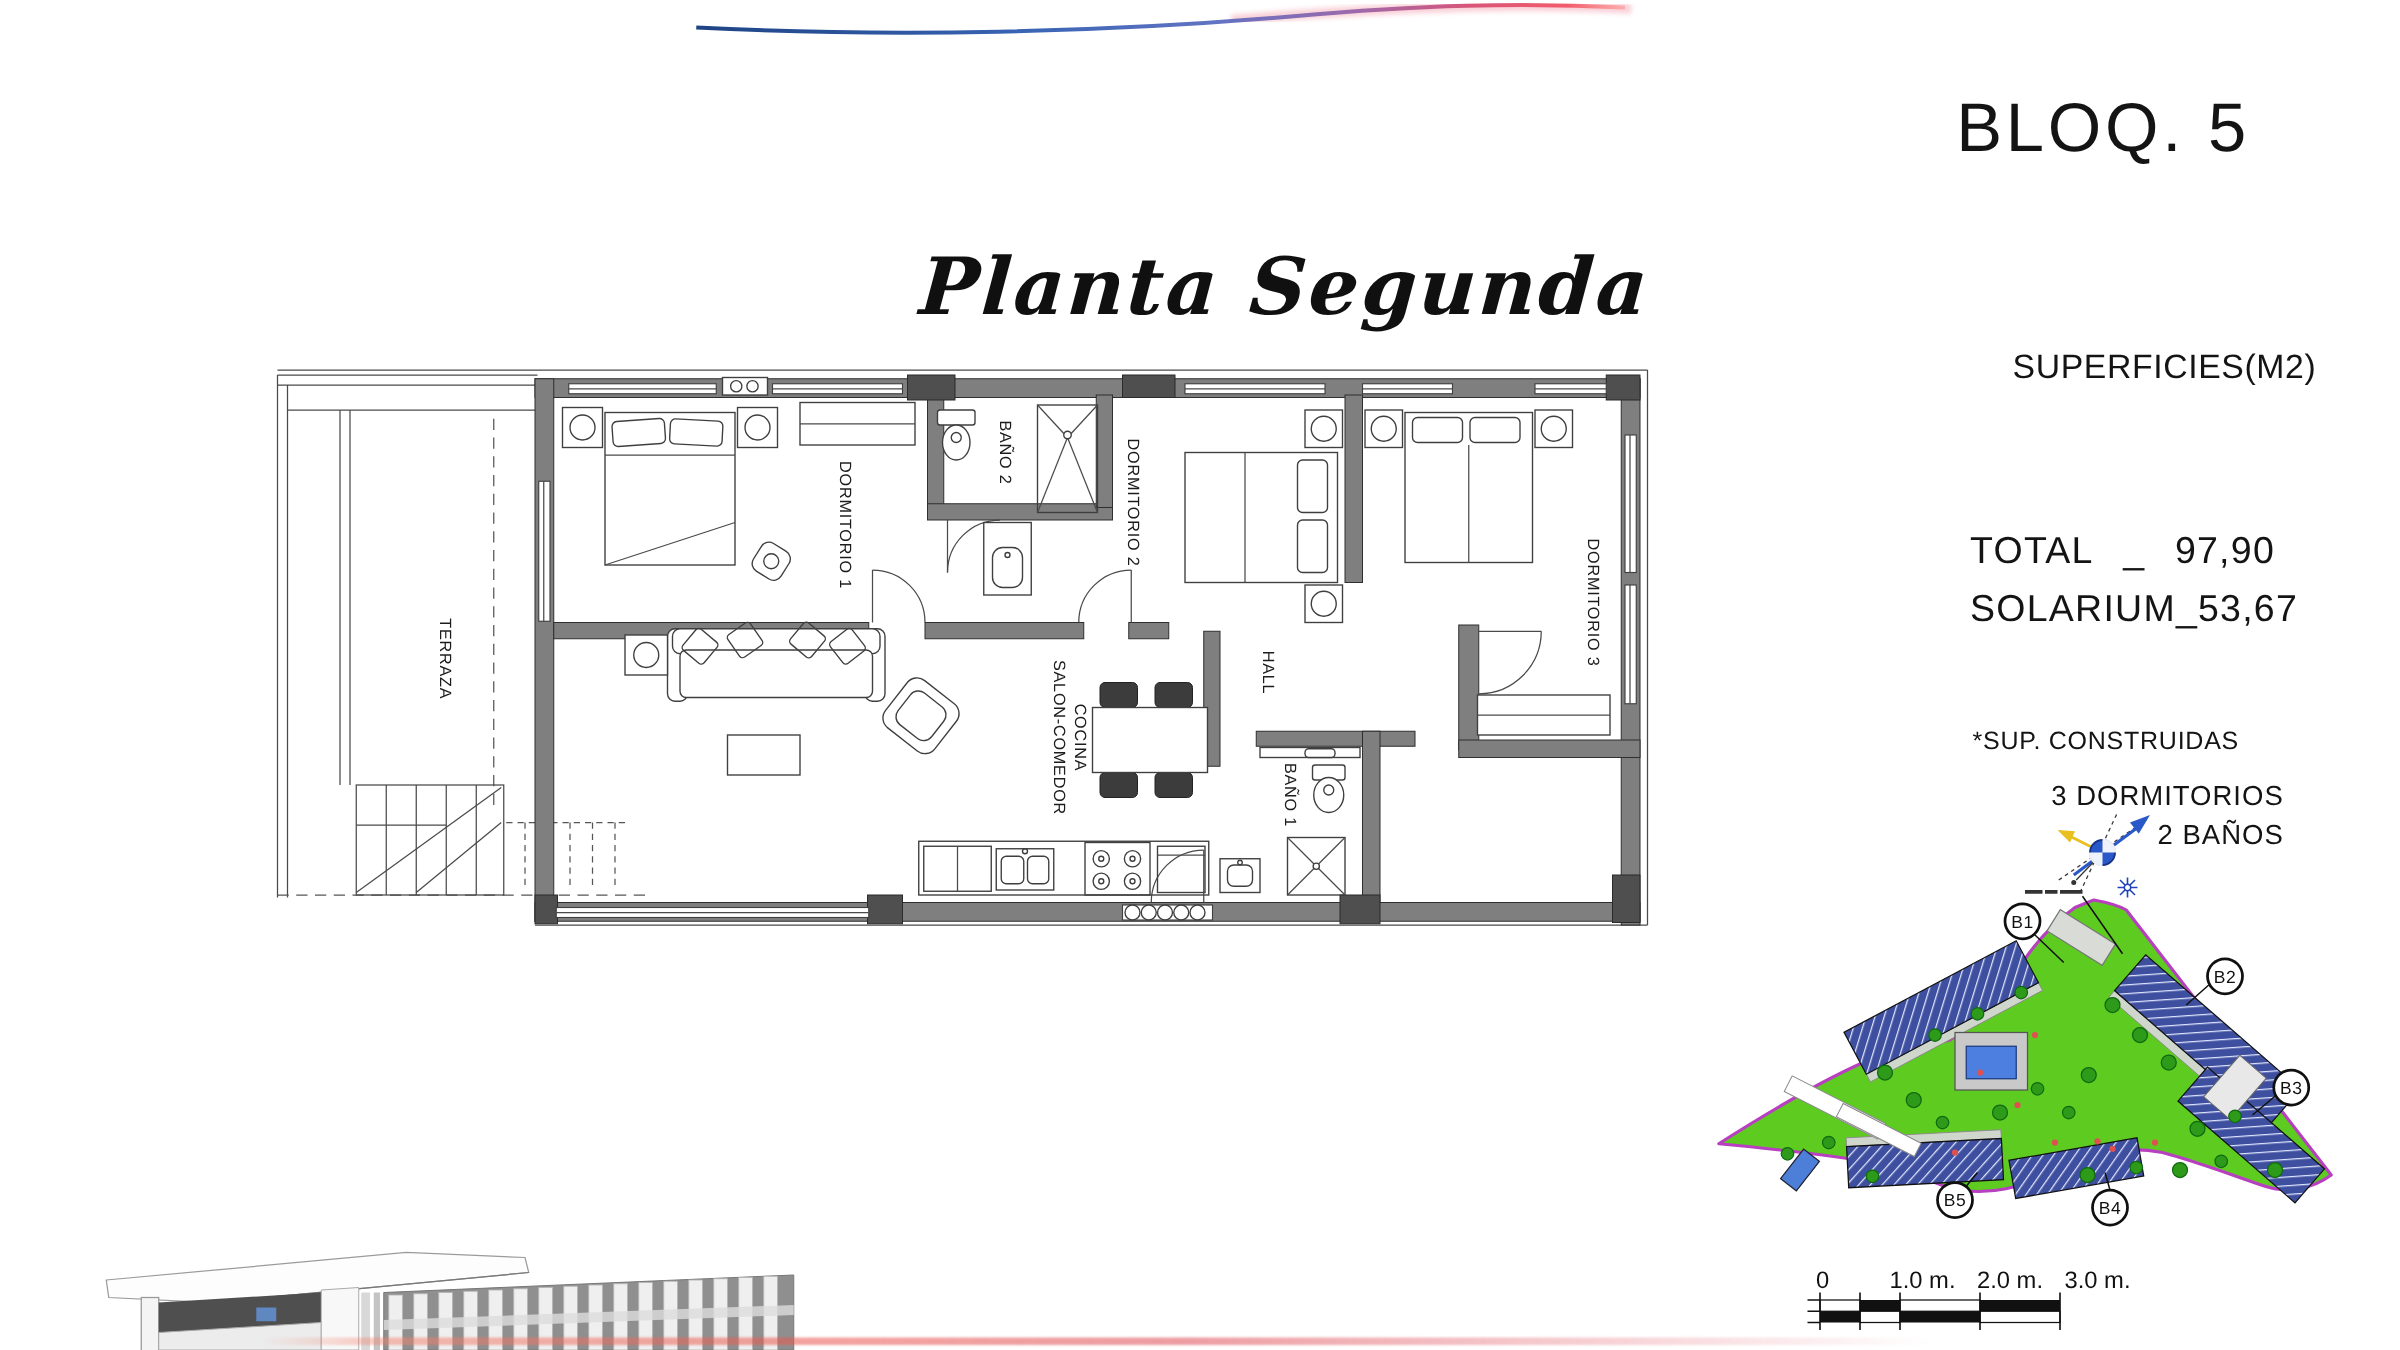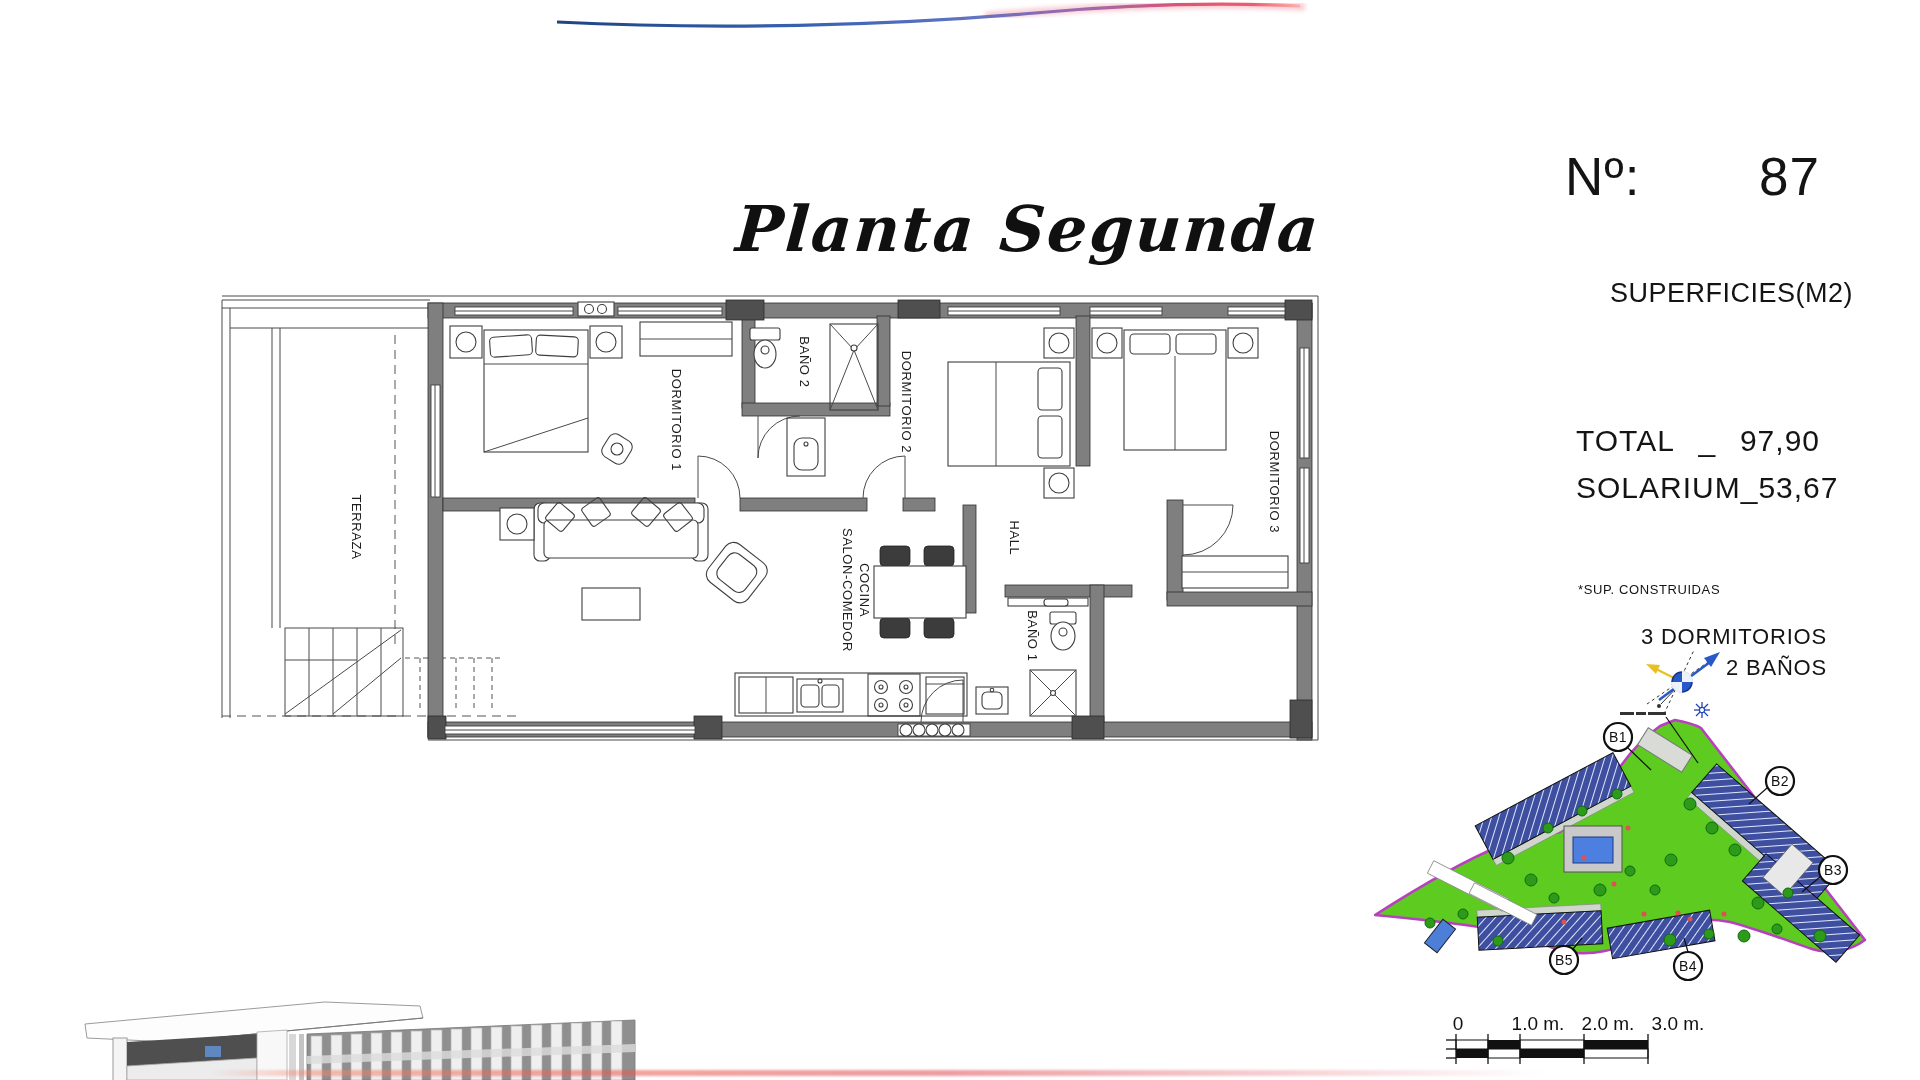--- a/index.html
+++ b/index.html
@@ -17,21 +17,21 @@
 
   
   #bloq { left:1565px; top:70px; font-size:55px; letter-spacing:3px; }
   #numline { left:1565px; top:146px; width:255px; display:flex; justify-content:space-between; font-size:53px; letter-spacing:1px; }
   #superficies-h { left:1568px; top:278px; font-size:27px; letter-spacing:.5px;margin-left:42px; }
   #sureet { left:1572px; top:315px; width:246px; }
   .srow { display:flex; align-items:flex-end; font-size:21px; height:28px; letter-spacing:.4px; }
   .leader { flex:1; border-bottom:3px dotted #141414; margin:0 2px 4px 2px; }
   #totals { left:1576px; top:424px; width:244px; }
   .trow { display:flex; justify-content:space-between; align-items:baseline; font-size:30px; height:47px; letter-spacing:1px; }
-  #footnote { left:1578px; top:582px; font-size:13px; letter-spacing:.6px; }
+  #footnote { left:1578px; top:582px; font-size:20px; letter-spacing:.6px; }
   #features { left:1565px; top:605px; width:262px; text-align:right; font-size:22px; line-height:31px; letter-spacing:.8px;margin-top:16px; }
 
   
   .wall  { fill:#7f7f7f; stroke:#2f2f2f; stroke-width:.8; }
   .walld { fill:#4f4f4f; stroke:#2b2b2b; stroke-width:.8; }
   .win   { fill:#ffffff; stroke:#3f3f3f; stroke-width:.9; }
   .thin  { stroke:#4a4a4a; fill:none; stroke-width:1; }
   .furn  { stroke:#3f3f3f; fill:#ffffff; stroke-width:1.1; }
   .furnn { stroke:#3f3f3f; fill:none; stroke-width:1.1; }
   .furnd { fill:#3c3c3c; stroke:#222; stroke-width:.8; }
@@ -76,24 +76,21 @@
       <filter id="soft">
           <feGaussianBlur stdDeviation="2.2"></feGaussianBlur>
         </filter>
     </defs>
     <path d="M430,16 C560,5 660,2 750,7" stroke="#e85570" stroke-width="8" fill="none" opacity="0.28" filter="url(#soft)"></path>
     <path d="M2,22 C160,30 330,26 480,13 C580,4 660,2 745,6" stroke="url(#swg)" stroke-width="3.2" fill="none" opacity="0.95"></path>
   </svg>
 
   <div class="abs" id="plan-title">Planta Segunda</div>
 
-  <div class="abs" id="numline">
-    <span>Nº:</span>
-    <span>87</span>
-  </div>
+  <div class="abs" id="bloq">BLOQ. 5</div>
   <div class="abs" id="superficies-h">SUPERFICIES(M2)</div>
 
 
   <div class="abs" id="totals">
     <div class="trow">
       <span>TOTAL</span>
       <span>_</span>
       <span>97,90</span>
     </div>
     <div class="trow">

